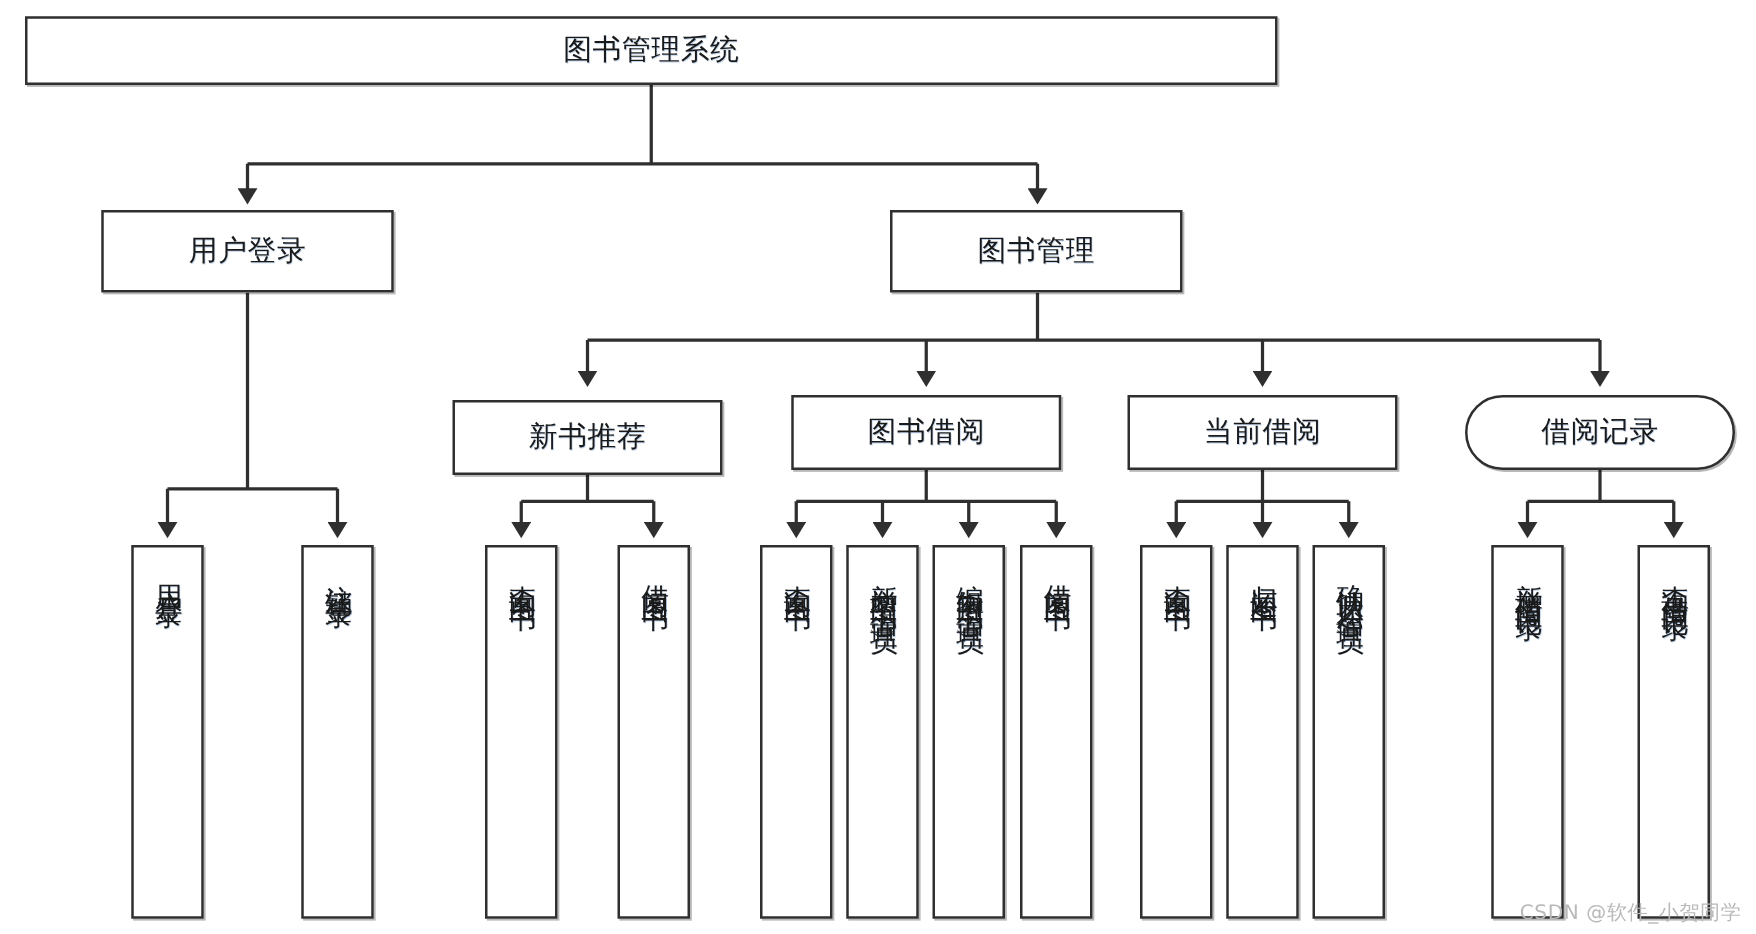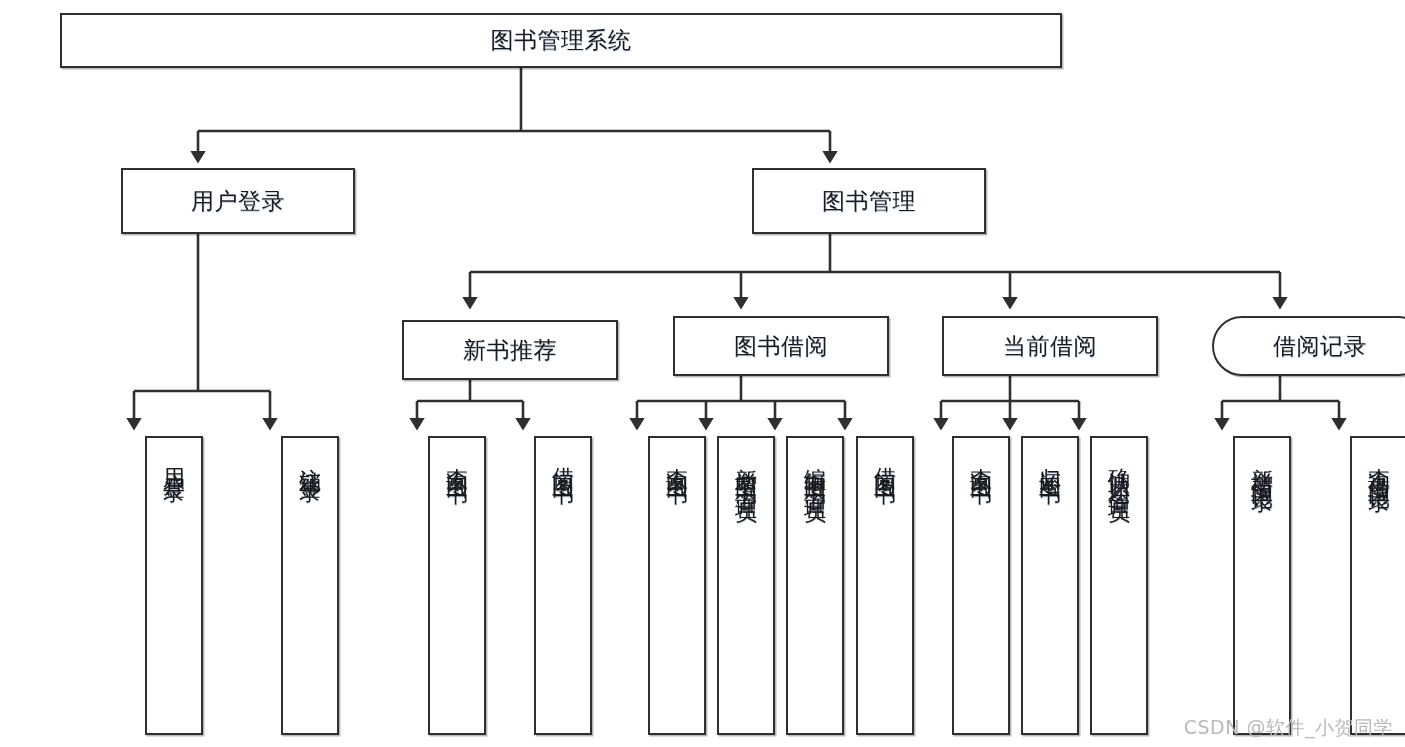--- a/index.html
+++ b/index.html
@@ -40,21 +40,20 @@
   .node-box {
     position: absolute;
     box-sizing: border-box;
     border: 2.6px solid #2f2f2f;
     background: #ffffff;
     box-shadow: 1.5px 1.5px 0 rgba(0,0,0,0.28);
     display: flex;
     align-items: center;
     justify-content: center;
     overflow: hidden;
-    margin-left: 40px;
   }
   .node-label {
     color: #1a1a1a;
     font-size: 23px;
     line-height: 1.15;
     letter-spacing: 0.5px;
     white-space: nowrap;
     text-shadow: 0.6px 0.6px 0 rgba(120,160,210,0.45);
   }
   .node-box.leaf {
@@ -67,21 +66,21 @@
     font-size: 22px;
     letter-spacing: 5px;
     line-height: 1.0;
     white-space: normal;
     text-align: left;
   }
   .watermark {
     position: absolute;
     right: 12px;
     bottom: 6px;
-    font-size: 19px;
+    font-size: 16px;
     color: #b9b9b9;
     letter-spacing: 0.5px;
     white-space: nowrap;
     font-family: "DejaVu Sans", "Liberation Sans", sans-serif;
   }
 </style>
 </head>
 <body>
 
 <div id="diagram-root">

